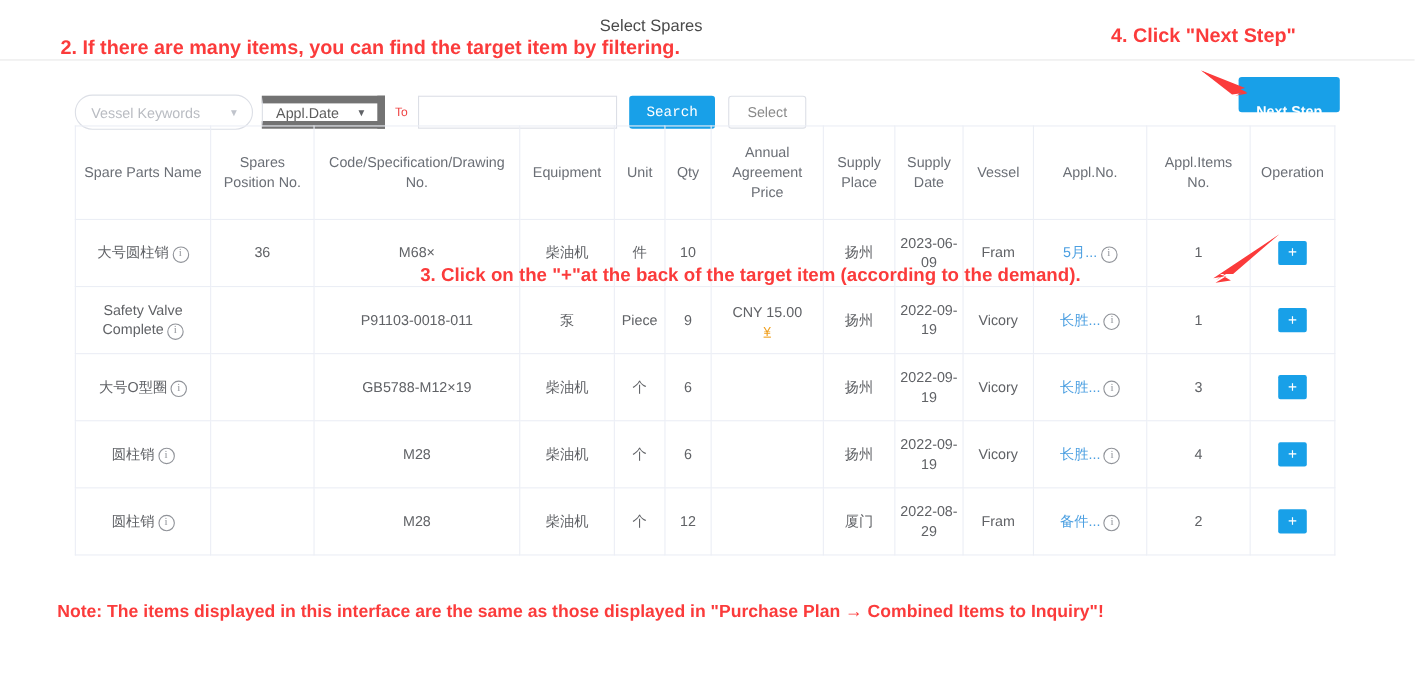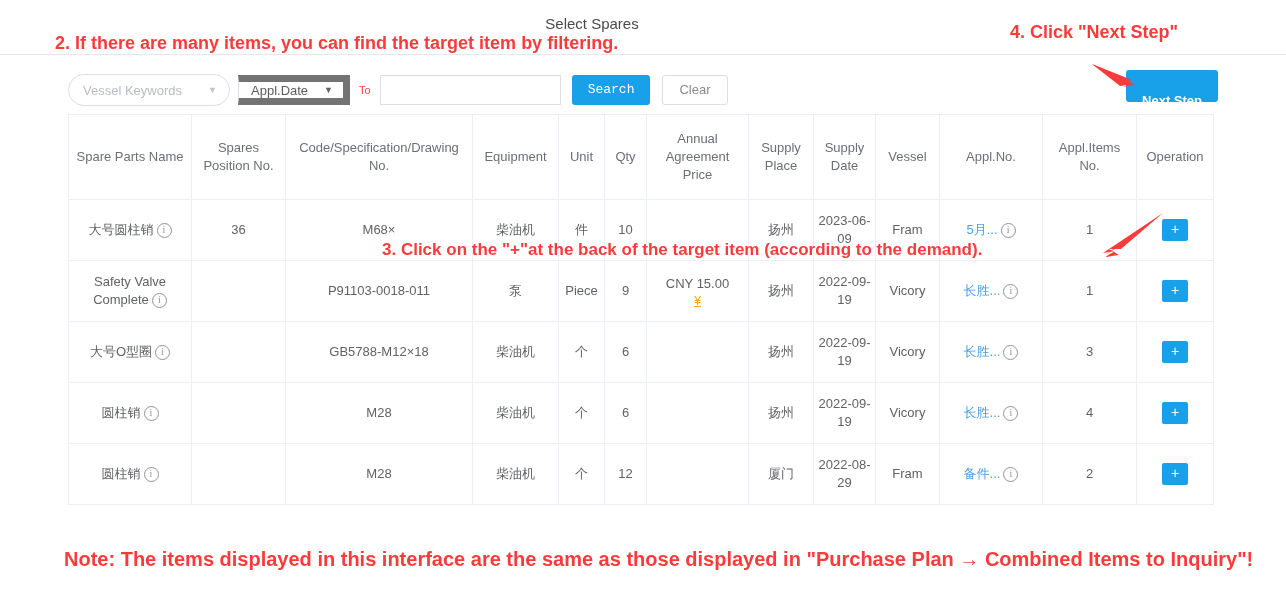--- a/index.html
+++ b/index.html
@@ -42,21 +42,21 @@
   .toolbar {
     position: absolute;
     left: 68px;
     top: 70px;
     width: 1150px;
     height: 36px;
   }
   .filter-row {
     position: absolute;
     left: 0;
-    top: 4px;
+    top: 16px;
     display: flex;
     align-items: center;
     justify-content: center;
   }
   .sel-box {
     height: 32px;
     box-sizing: border-box;
     border: 1px solid #dcdfe6;
     border-radius: 16px;
     display: flex;
@@ -237,21 +237,21 @@
   
   .anno {
     position: absolute;
     color: #fb3b3b;
     font-weight: bold;
     white-space: nowrap;
   }
   .anno-2 { left: 55px;  top: 33px;  font-size: 18px; }
   .anno-3 { left: 382px; top: 240px; font-size: 17px; }
   .anno-4 { left: 1010px; top: 22px; font-size: 18px; }
-  .anno-note { left: 64px; top: 548px; font-size: 20px; }
+  .anno-note { left: 52px; top: 548px; font-size: 16px; }
 
   .arrow-svg { position: absolute; }
 </style>
 </head>
 <body>
 
 <div class="page-title">Select Spares</div>
 <div class="top-divider"></div>
 
 <div class="toolbar">
@@ -268,21 +268,21 @@
     </div>
 
 
     <div class="to-sep">To</div>
 
     <div class="date-input2">
       <span></span>
     </div>
 
     <button class="btn-search">Search</button>
-    <button class="btn-clear">Clear</button>
+    <button class="btn-clear">Select</button>
   </div>
 
   <button class="btn-next">Next Step</button>
 </div>
 
 <div class="tbl-wrap">
   <table class="spares">
     <colgroup>
       <col style="width:123px">
         <col style="width:94px">
@@ -342,21 +342,21 @@
           <td><span>扬州</span></td>
           <td><span>2022-09-19</span></td>
           <td><span>Vicory</span></td>
           <td><span class="link">长胜...</span><span class="info-ic">i</span></td>
           <td><span>1</span></td>
           <td><span class="btn-plus">+</span></td>
         </tr>
         <tr>
           <td><span>大号O型圈</span><span class="info-ic">i</span></td>
           <td><span></span></td>
-          <td><span>GB5788-M12×18</span></td>
+          <td><span>GB5788-M12×19</span></td>
           <td><span>柴油机</span></td>
           <td><span>个</span></td>
           <td><span>6</span></td>
           <td><span></span></td>
           <td><span>扬州</span></td>
           <td><span>2022-09-19</span></td>
           <td><span>Vicory</span></td>
           <td><span class="link">长胜...</span><span class="info-ic">i</span></td>
           <td><span>3</span></td>
           <td><span class="btn-plus">+</span></td>

